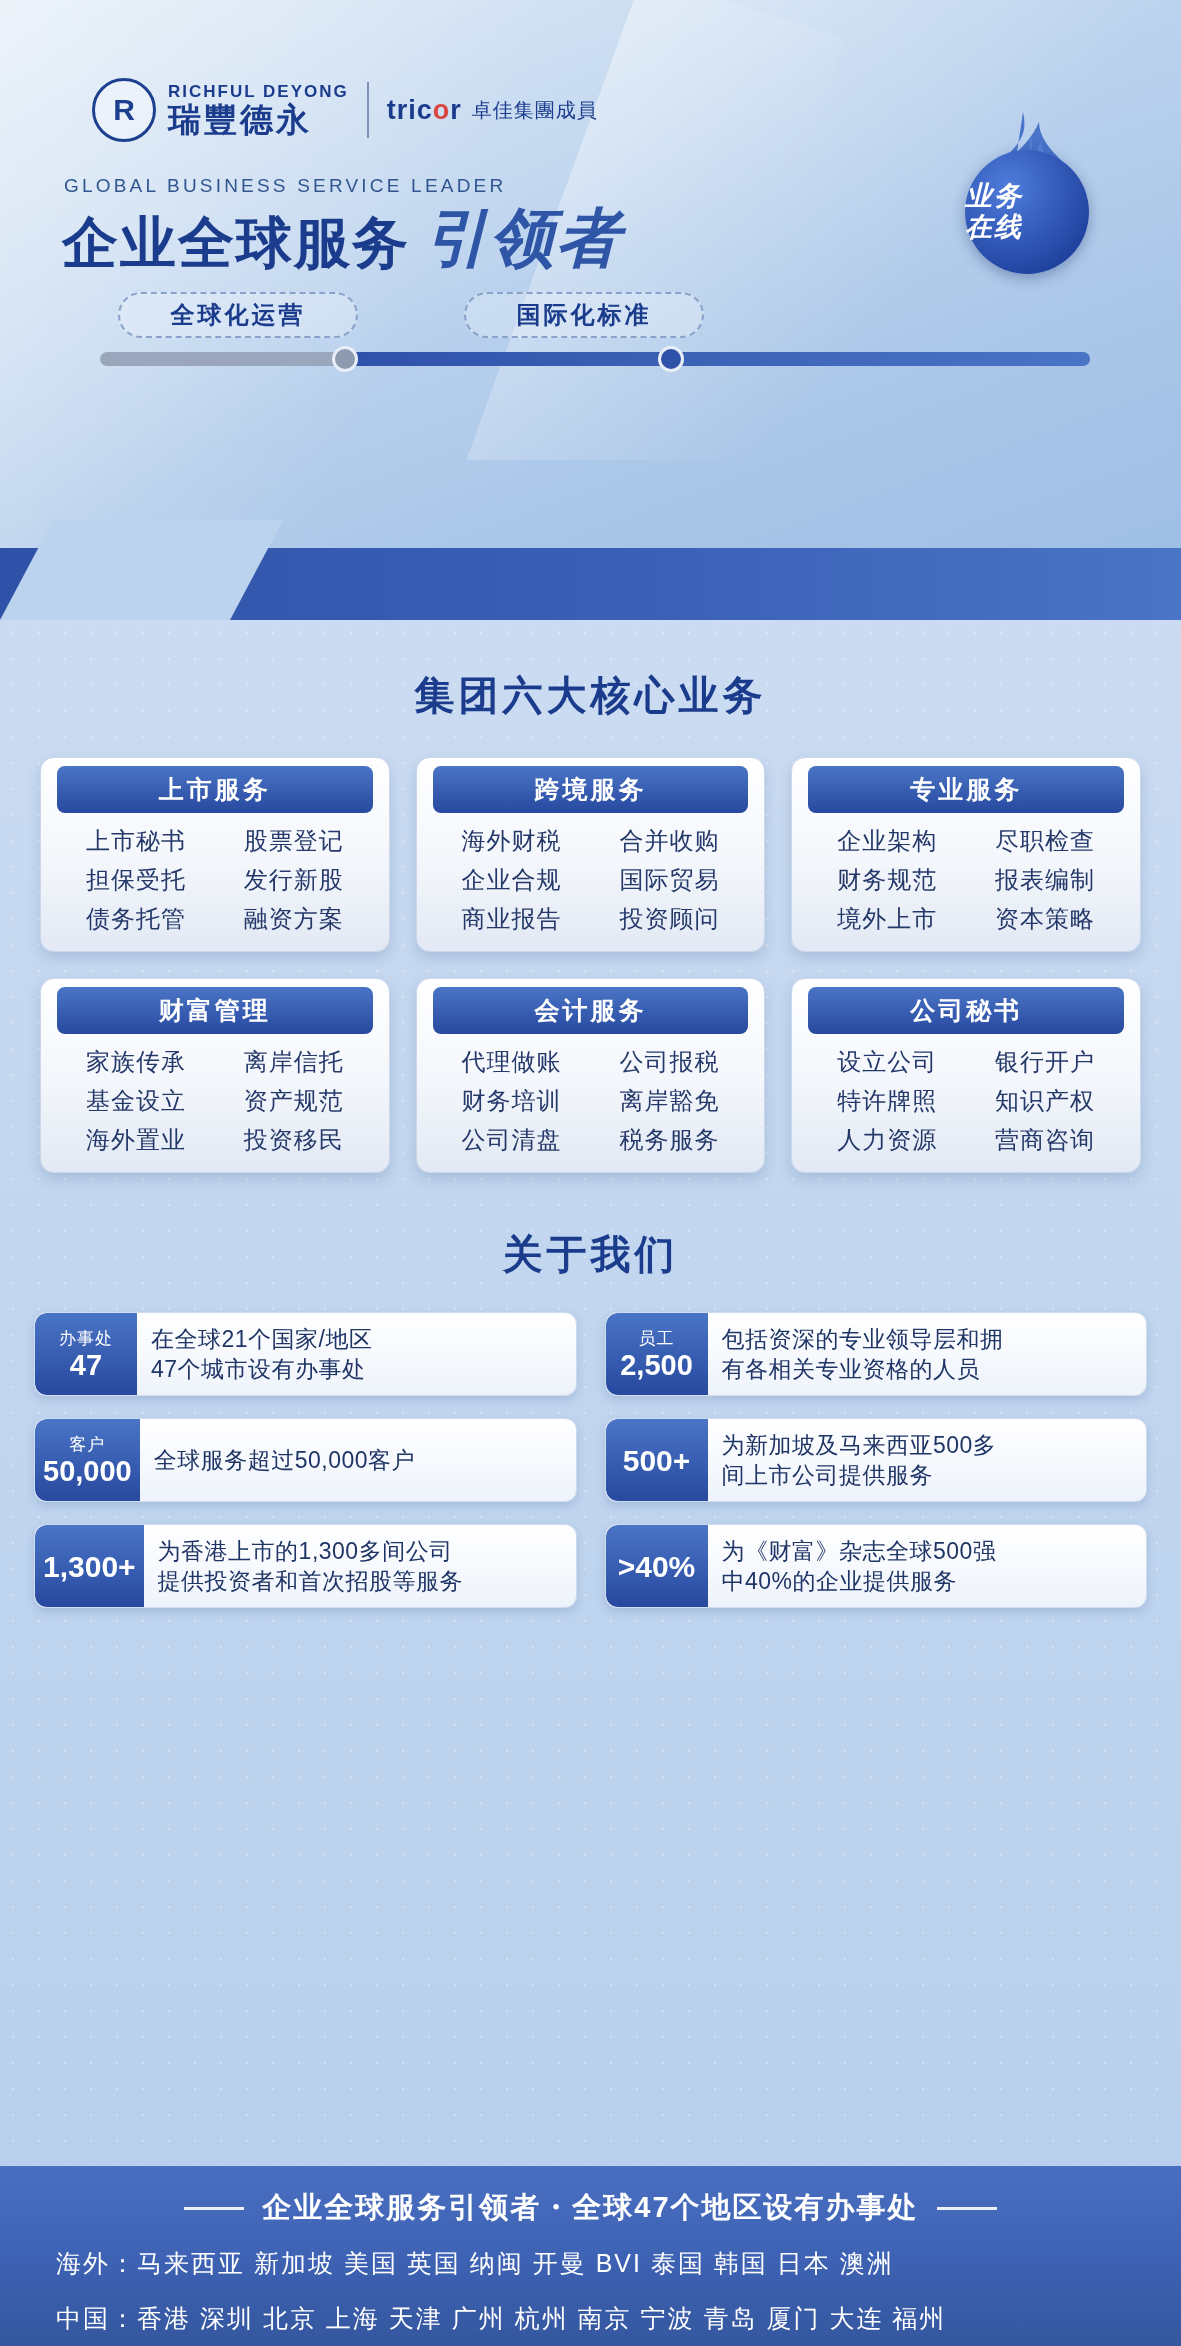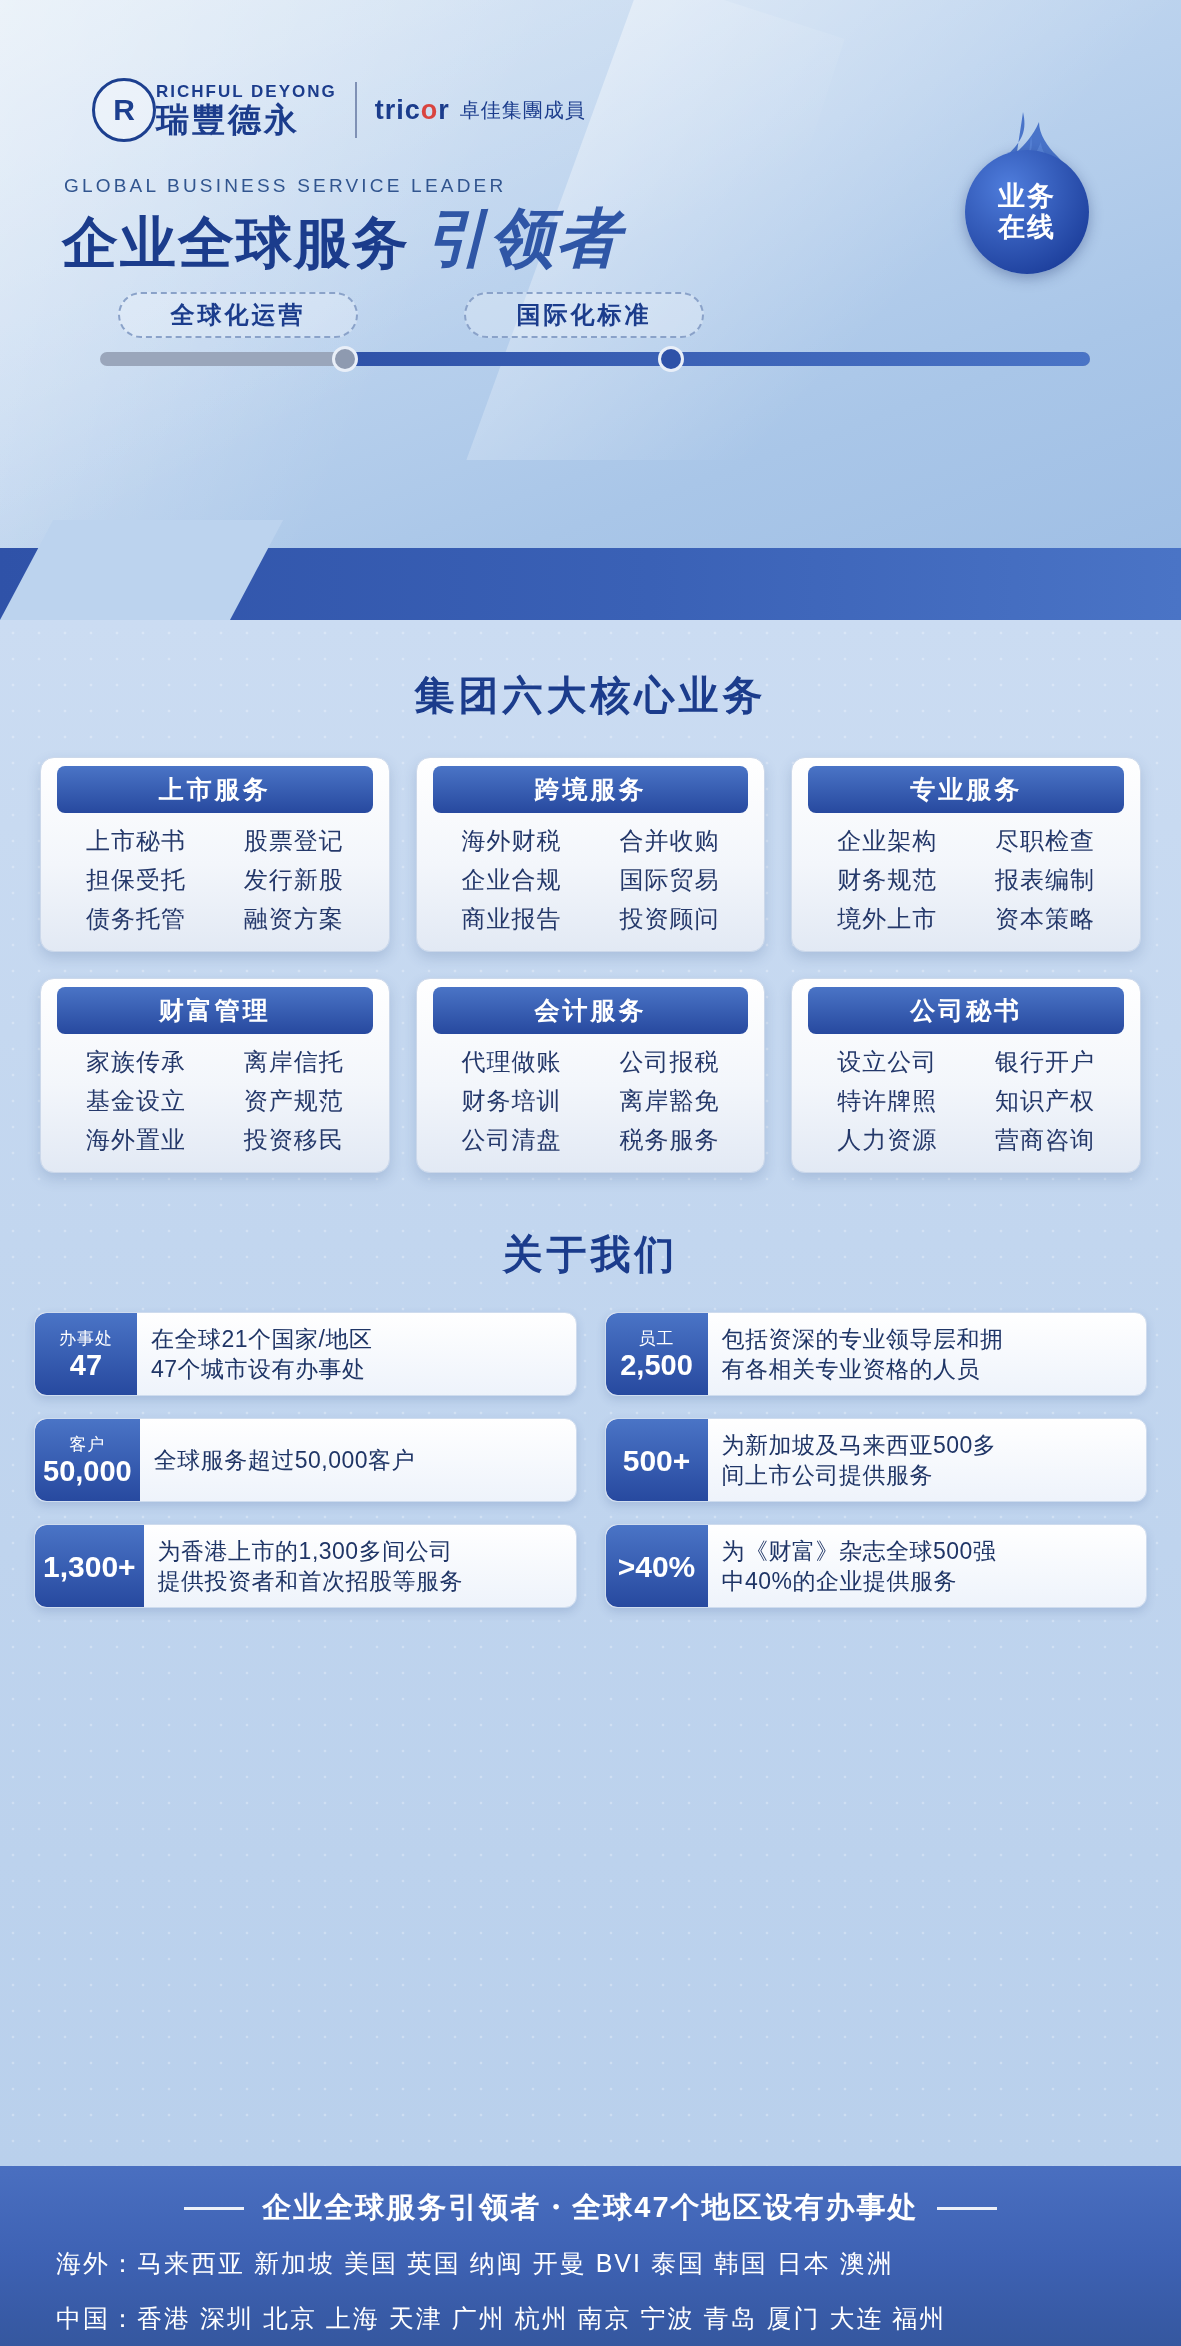--- a/index.html
+++ b/index.html
@@ -40,21 +40,21 @@
     content:""; position:absolute; left:0; top:-28px; width:230px; height:100px;
     background:#bcd3ee; transform:skewX(-28deg); transform-origin:bottom left;
   }
 
   .logo-row{ position:absolute; left:92px; top:78px; display:flex; align-items:center; }
   .logo-mark{
     width:64px; height:64px; border-radius:50%;
     border:3px solid #1c3f8f; display:flex; align-items:center; justify-content:center;
     color:#1c3f8f; font-size:30px; font-weight:bold; background:rgba(255,255,255,.35);
   }
-  .logo-text{ }
+  .logo-text{ margin-left:12px; }
   .logo-en{ color:#1b3c8c; font-size:17px; letter-spacing:2px; font-weight:bold; }
   .logo-cn{ color:#1b3c8c; font-size:33px; font-weight:bold; letter-spacing:3px; line-height:1.1; }
   .logo-sep{ width:2px; height:56px; background:#7f91b5; margin:0 18px; }
   .tricor{ display:flex; align-items:center; }
   .tricor-en{ color:#1b3c8c; font-size:27px; font-weight:bold; letter-spacing:1px; }
   .tricor-en .o{ color:#d9443f; }
   .tricor-cn{ color:#1b3c8c; font-size:20px; margin-left:10px; letter-spacing:1px; }
 
   .hero-eng{
     position:absolute; left:64px; top:175px;
@@ -72,23 +72,24 @@
     font-family:"Liberation Serif", serif; margin-left:14px; letter-spacing:2px;
   }
 
   .flame{
     position:absolute; right:84px; top:108px; width:148px; height:176px;
   }
   .badge-circle{
     position:absolute; right:92px; top:150px; width:124px; height:124px;
     border-radius:50%;
     background:radial-gradient(circle at 35% 30%, #4f7ddc, #1d3f9c 80%);
-    color:#fff; display:flex; flex-direction:column; align-items:center; justify-content:center;
+    color:#fff; display:flex; flex-direction:column; align-items:flex-start; justify-content:center;
     font-size:27px; font-weight:bold; line-height:1.15; letter-spacing:2px;
     box-shadow:0 4px 14px rgba(20,40,100,.35);
+    font-style:italic;
   }
 
   .pills{ position:absolute; left:0; top:292px; width:1181px; }
   .pill{
     position:absolute; height:46px; border:2px dashed #8aa2c9; border-radius:23px;
     display:flex; align-items:center; justify-content:center;
     color:#1b3c8c; font-size:24px; font-weight:bold; letter-spacing:3px;
     background:rgba(255,255,255,.25);
   }
   .pill.p1{ left:118px; width:240px; }

